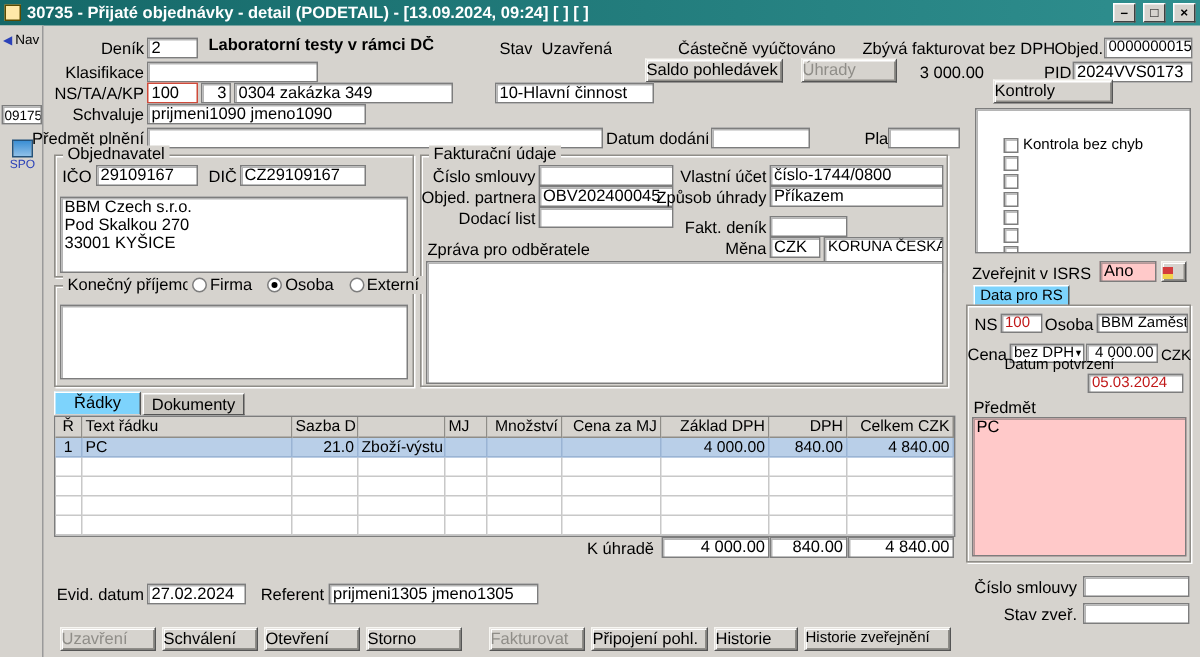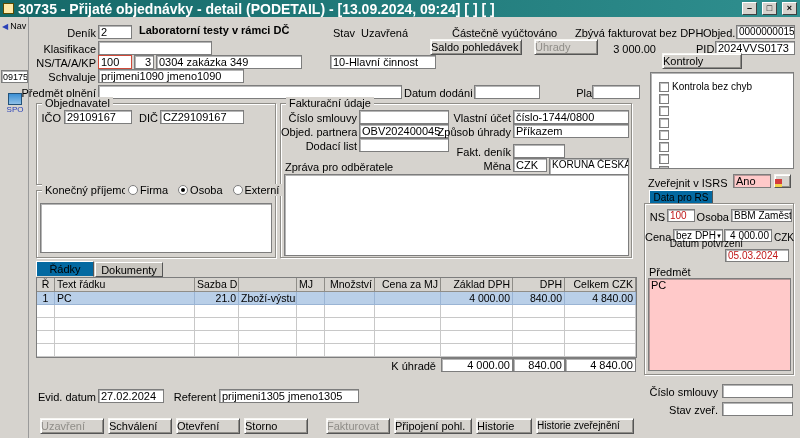--- a/index.html
+++ b/index.html
@@ -1,35 +1,35 @@
 <!DOCTYPE html>
 <html><head>
 <meta charset="utf-8">
 <style>
   *{margin:0;padding:0;box-sizing:border-box}
   body{margin:0;background:#9aa5a5}
   .win{position:relative;width:800px;height:438px;background:#d6d3ce;font-family:"Liberation Sans",sans-serif;font-size:11px;color:#000;overflow:hidden}
   .titlebar{position:absolute;left:0;top:0;width:800px;height:17px;background:linear-gradient(90deg,#156868,#2f8f8f);color:#fff;display:flex;align-items:center;gap:4px;padding:0 3px;font-weight:bold}
   .ticon{width:11px;height:11px;background:#ffe9a8;border:1px solid #5a4a00;flex:0 0 auto}
-  .ttext{flex:1;white-space:nowrap;overflow:hidden;font-size:14px}
+  .ttext{flex:1;white-space:nowrap;overflow:hidden;font-size:11px}
   .wbtn{width:15px;height:13px;background:#d6d3ce;border:1px solid;border-color:#fff #404040 #404040 #fff;color:#000;font-size:9px;line-height:11px;text-align:center;margin-left:1px;cursor:pointer}
   .side{position:absolute;left:0;top:17px;width:29px;height:421px;background:#d6d3ce;border-right:1px solid #9a9a9a}
   .L{position:absolute;white-space:nowrap;line-height:13px;overflow:hidden}
   .R{text-align:right}
   .F{position:absolute;background:#fff;border:1px solid #7d7d7d;box-shadow:inset 1px 1px 0 rgba(90,90,90,.45);padding:0 2px;line-height:12px;white-space:nowrap;overflow:hidden}
   .num{text-align:right}
   .s10{font-size:10px}
   .B{position:absolute;background:#d6d3ce;border:1px solid;border-color:#f7f6f2 #555 #555 #f7f6f2;box-shadow:inset 1px 1px 0 #fff,inset -1px -1px 0 #8f8d88;text-align:left;line-height:14px;cursor:pointer;overflow:hidden;white-space:nowrap}
   .B.dis{color:#8f8d88}
   .G{position:absolute;border:1px solid #8f8d88;box-shadow:inset 1px 1px 0 #fff,1px 1px 0 #fff}
   .LG{position:absolute;top:-7px;left:5px;background:#d6d3ce;padding:0 3px;line-height:12px}
   .chk{width:10px;height:10px;background:#fff;border:1px solid #7d7d7d;box-shadow:inset 1px 1px 0 rgba(90,90,90,.4);flex:0 0 auto}
   .radio{width:10px;height:10px;border-radius:50%;background:#fff;border:1px solid #7d7d7d;position:relative;flex:0 0 auto}
   .radio.on::after{content:"";position:absolute;left:2px;top:2px;width:4px;height:4px;border-radius:50%;background:#000}
-  .tab{position:absolute;background:#0369a1;border:1px solid;border-color:#fff #555 #d6d3ce #fff;text-align:center;line-height:14px;cursor:pointer;overflow:hidden}
+  .tab{position:absolute;background:#7dd3fc;border:1px solid;border-color:#fff #555 #d6d3ce #fff;text-align:center;line-height:14px;cursor:pointer;overflow:hidden}
   .tab.off{border-color:#fff #555 #555 #fff;background:#c9c6c0}
   .tbl{position:absolute;left:36px;top:277px;width:601px;background:#fff;border:1px solid #7d7d7d;font-size:10.5px}
   .trow{display:grid;grid-template-columns:18px 140px 44px 58px 28px 50px 66px 72px 52px 71px;height:13px;line-height:12px}
   .trow>div{border-right:1px solid #c8c8c8;border-bottom:1px solid #c8c8c8;padding:0 2px;overflow:hidden;white-space:nowrap}
   .thead{height:14px;line-height:13px}
   .thead>div{background:#d6d3ce;border-right:1px solid #8f8d88;border-bottom:1px solid #8f8d88}
   .sel{background:#b9cfe8}
   .sel>div{border-color:#9ab4d4}
   .c{text-align:center}
   .red{color:#c01818}
@@ -83,21 +83,21 @@
   <div class="L R" style="left:30px;top:57px;width:66px">NS/TA/A/KP</div>
   <div class="F req" style="left:98px;top:55px;width:34px;height:14px">100</div>
   <div class="F num" style="left:134px;top:55px;width:20px;height:14px">3</div>
   <div class="F" style="left:156px;top:55px;width:146px;height:14px">0304 zakázka 349</div>
   <div class="F" style="left:330px;top:55px;width:106px;height:14px">10-Hlavní činnost</div>
   <div class="B" style="left:662px;top:53px;width:80px;height:16px">Kontroly</div>
 
   <div class="L R" style="left:36px;top:71px;width:60px">Schvaluje</div>
   <div class="F" style="left:98px;top:69px;width:146px;height:14px">prijmeni1090 jmeno1090</div>
 
-  <div class="F" style="left:650px;top:72px;width:144px;height:97px;padding:8px">
+  <div class="F" style="left:650px;top:72px;width:144px;height:97px;padding:18px">
     <div class="ckrow">
         <span class="chk"></span>
         <span class="s10">Kontrola bez chyb</span>
       </div>
     <div class="ckrow">
         <span class="chk"></span>
       </div>
     <div class="ckrow">
         <span class="chk"></span>
       </div>
@@ -124,20 +124,25 @@
   <div class="F" style="left:474px;top:85px;width:66px;height:14px"></div>
   <div class="L R" style="left:570px;top:87px;width:46px">Platnost</div>
   <div class="F" style="left:592px;top:85px;width:48px;height:14px"></div>
 
   <div class="G" style="left:36px;top:103px;width:240px;height:82px">
     <div class="LG">Objednavatel</div>
     <div class="L R" style="left:2px;top:8px;width:22px">IČO</div>
     <div class="F" style="left:27px;top:6px;width:68px;height:14px">29109167</div>
     <div class="L R" style="left:97px;top:8px;width:24px">DIČ</div>
     <div class="F" style="left:123px;top:6px;width:84px;height:14px">CZ29109167</div>
+    <div class="F" style="left:3px;top:27px;width:232px;height:51px;white-space:normal">
+      <div>BBM Czech s.r.o.</div>
+      <div>Pod Skalkou 270</div>
+      <div>33001 KYŠICE</div>
+    </div>
   </div>
 
   <div class="G" style="left:280px;top:103px;width:352px;height:155px">
     <div class="LG">Fakturační údaje</div>
     <div class="L R" style="left:0;top:8px;width:76px">Číslo smlouvy</div>
     <div class="F" style="left:78px;top:6px;width:90px;height:14px"></div>
     <div class="L R" style="left:0;top:22px;width:76px">Objed. partnera</div>
     <div class="F" style="left:78px;top:20px;width:90px;height:14px">OBV202400045</div>
     <div class="L R" style="left:0;top:36px;width:76px">Dodací list</div>
     <div class="F" style="left:78px;top:34px;width:90px;height:14px"></div>

